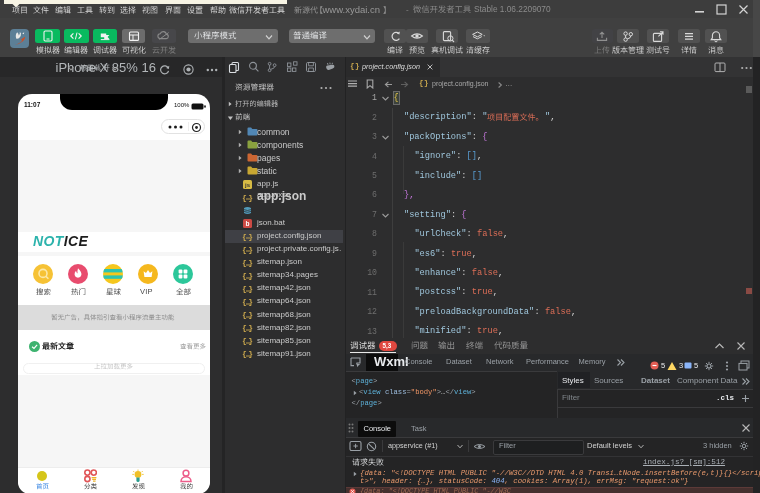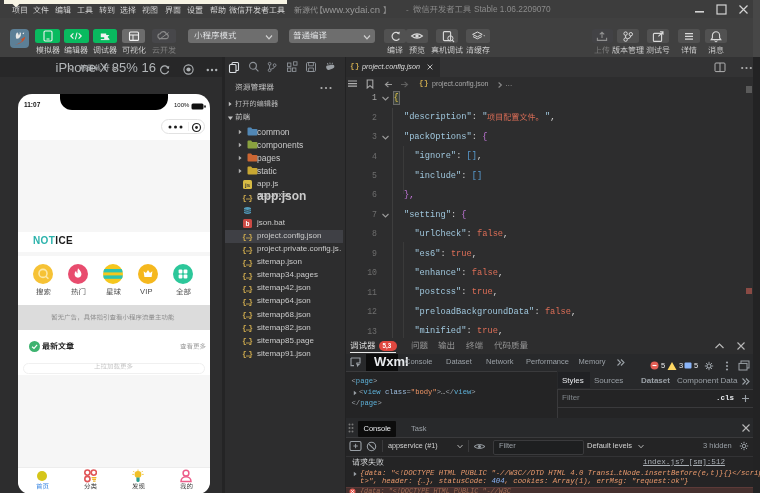--- a/index.html
+++ b/index.html
@@ -392,21 +392,21 @@
       <circle cx="4" cy="3" r="1.5" fill="#1a1a1a"></circle>
       <circle cx="9.5" cy="3" r="1.5" fill="#1a1a1a"></circle>
       <circle cx="15" cy="3" r="1.5" fill="#1a1a1a"></circle>
     </svg>
 <div style="position:absolute;left:187.5px;top:122px;width:0.8px;height:9px;background:#eee;"></div>
 <svg style="position:absolute;left:190.5px;top:122px;" width="11" height="11" viewBox="0 0 11 11">
       <circle cx="5.5" cy="5.5" r="4" fill="none" stroke="#222" stroke-width="1.2"></circle>
       <circle cx="5.5" cy="5.5" r="1.4" fill="#222"></circle>
     </svg>
 <div style="position:absolute;left:26px;top:232px;width:177px;height:19.5px;background:#fff;border-radius:4px;"></div>
-<div class="fs" style="position:absolute;left:33px;top:236px;font-size:10px;line-height:10px;font-weight:700;letter-spacing:.4px"><span style="color:#2cb3ac">NOT</span><span style="color:#1d1d1d">ICE</span></div>
+<div class="fs" style="position:absolute;left:33px;top:236px;font-size:14px;line-height:10px;font-weight:700;font-style:italic;letter-spacing:.4px"><span style="color:#2cb3ac">NOT</span><span style="color:#1d1d1d">ICE</span></div>
 <svg style="position:absolute;left:33px;top:264px;" width="20" height="20" viewBox="0 0 20 20">
       <circle cx="10" cy="10" r="10" fill="#f6c235"></circle>
       <circle cx="10" cy="9.4" r="4" fill="none" stroke="#fce8a8" stroke-width="1.6"></circle>
       <path d="M13 12.4 L15.4 14.8" stroke="#fce8a8" stroke-width="1.6"></path>
     </svg>
 <svg style="position:absolute;left:68px;top:264px;" width="20" height="20" viewBox="0 0 20 20">
       <circle cx="10" cy="10" r="10" fill="#e84c6e"></circle>
       <path d="M10 4.2 Q13.8 7.6 13.4 11 A3.5 3.5 0 0 1 6.6 11 Q6.2 8.6 8 6.8 Q8.4 9 9.6 9.6 Q9.2 6.4 10 4.2 Z" fill="#fff"></path>
     </svg>
 <svg style="position:absolute;left:138px;top:264px;" width="20" height="20" viewBox="0 0 20 20">
@@ -724,21 +724,21 @@
       <circle cx="1" cy="1" r="0.8" fill="#c9a74e"></circle>
       <circle cx="3" cy="1" r="0.8" fill="#c9a74e"></circle>
     </svg>
 <div class="fs" style="position:absolute;left:257px;top:322.59px;font-size:8px;line-height:9.6px;color:#cacaca;font-weight:400;white-space:pre;">sitemap82.json</div>
 <div class="fm" style="position:absolute;left:242px;top:336.14px;font-size:8px;line-height:9.6px;color:#c9a74e;font-weight:700;white-space:pre;">{</div>
 <div class="fm" style="position:absolute;left:248.2px;top:336.14px;font-size:8px;line-height:9.6px;color:#c9a74e;font-weight:700;white-space:pre;">}</div>
 <svg style="position:absolute;left:245.6px;top:341.8px;" width="4" height="3" viewBox="0 0 4 3">
       <circle cx="1" cy="1" r="0.8" fill="#c9a74e"></circle>
       <circle cx="3" cy="1" r="0.8" fill="#c9a74e"></circle>
     </svg>
-<div class="fs" style="position:absolute;left:257px;top:335.64px;font-size:8px;line-height:9.6px;color:#cacaca;font-weight:400;white-space:pre;">sitemap85.page</div>
+<div class="fs" style="position:absolute;left:257px;top:335.64px;font-size:8px;line-height:9.6px;color:#cacaca;font-weight:400;white-space:pre;">sitemap85.json</div>
 <div class="fm" style="position:absolute;left:242px;top:349.19px;font-size:8px;line-height:9.6px;color:#c9a74e;font-weight:700;white-space:pre;">{</div>
 <div class="fm" style="position:absolute;left:248.2px;top:349.19px;font-size:8px;line-height:9.6px;color:#c9a74e;font-weight:700;white-space:pre;">}</div>
 <svg style="position:absolute;left:245.6px;top:354.85px;" width="4" height="3" viewBox="0 0 4 3">
       <circle cx="1" cy="1" r="0.8" fill="#c9a74e"></circle>
       <circle cx="3" cy="1" r="0.8" fill="#c9a74e"></circle>
     </svg>
 <div class="fs" style="position:absolute;left:257px;top:348.69px;font-size:8px;line-height:9.6px;color:#cacaca;font-weight:400;white-space:pre;">sitemap91.json</div>
 <div style="position:absolute;left:346px;top:57px;width:407px;height:20px;background:#333334;"></div>
 <div style="position:absolute;left:346px;top:57px;width:94px;height:20px;background:#2a2a2b;"></div>
 <div class="fm" style="position:absolute;left:350px;top:62.35px;font-size:7.5px;line-height:9px;color:#c9a74e;font-weight:700;white-space:pre;">{</div>

